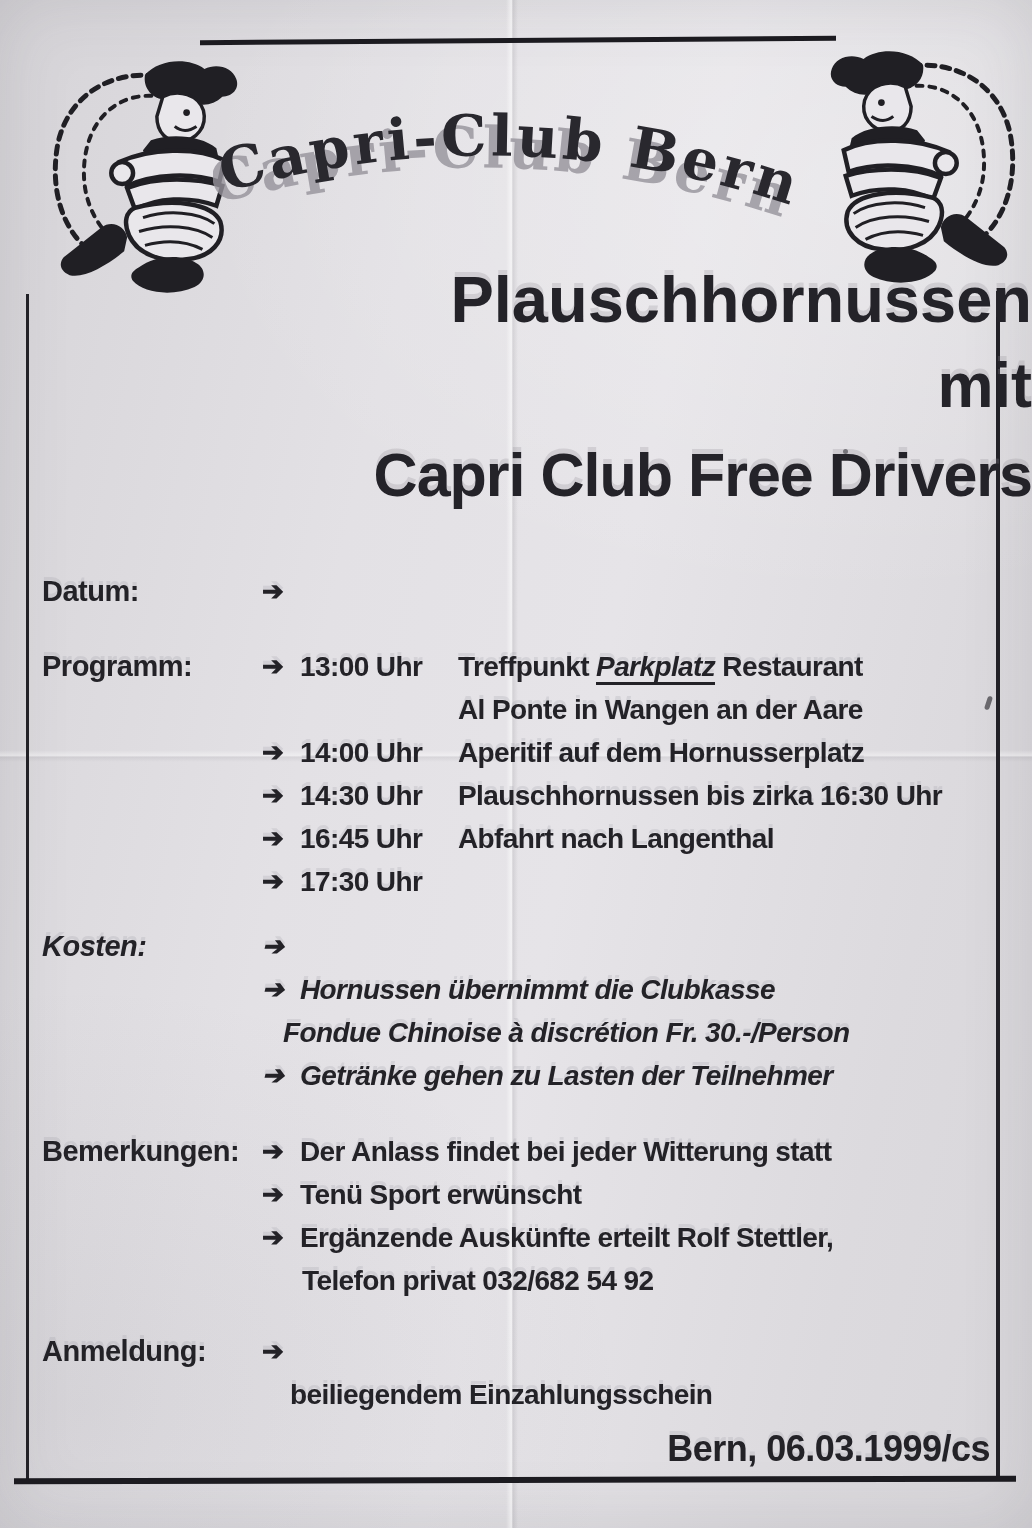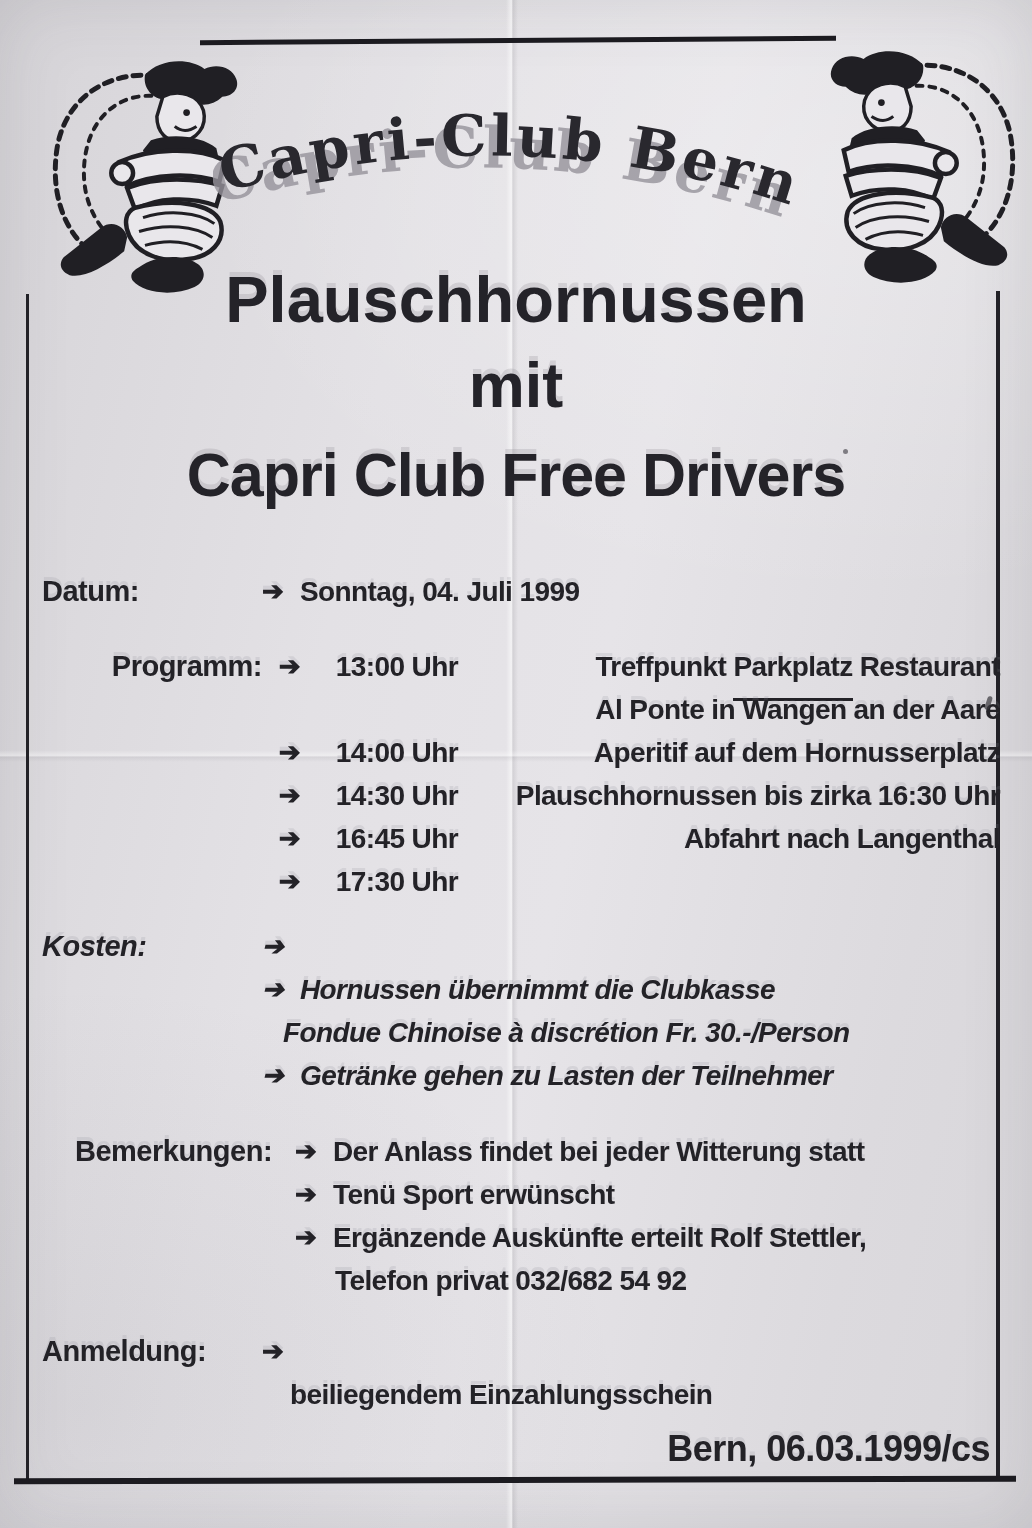--- a/index.html
+++ b/index.html
@@ -22,36 +22,36 @@
   .border-left{position:absolute;left:26px;top:294px;width:3px;height:1188px;background:#222127;}
   .border-right{position:absolute;left:996px;top:291px;width:4px;height:1190px;background:#222127;}
   .rule-bottom{position:absolute;left:14px;top:1477px;width:1002px;height:6px;background:#1c1b20;transform:rotate(-0.15deg);}
   
   .arc-title{position:absolute;left:213px;top:84px;width:612px;height:172px;}
   
   .mascot{position:absolute;width:228px;height:250px;}
   .mascot.left{left:28px;top:52px;}
   .mascot.right{left:812px;top:42px;transform:scaleX(-1);}
   
-  .big-title{position:absolute;left:0;width:100%;text-align:center;font-weight:bold;color:#242329;
+  .big-title{position:absolute;left:0;width:100%;text-align:right;font-weight:bold;color:#242329;
     text-shadow:0 -5px 0 rgba(142,140,148,.25);}
   .t1{top:262px;font-size:65px;}
   .t2{top:349px;font-size:63px;}
   .t3{top:440px;font-size:61px;letter-spacing:-1px;}
   
   .sec{position:absolute;left:42px;right:32px;}
-  .sec-datum{top:570px;} .sec-programm{top:645px;text-align:right;} .sec-kosten{top:925px;font-style:italic;}
-  .sec-bemerkungen{top:1130px;margin-left:33px;} .sec-anmeldung{top:1330px;}
+  .sec-datum{top:570px;} .sec-programm{top:645px;} .sec-kosten{top:925px;font-style:italic;}
+  .sec-bemerkungen{top:1130px;} .sec-anmeldung{top:1330px;}
   .row{display:flex;align-items:center;height:43px;font-size:28px;font-weight:bold;letter-spacing:-0.6px;
     text-shadow:0 -4px 0 rgba(141,139,147,.18);white-space:pre;}
   .lab{width:220px;font-size:29px;letter-spacing:-0.5px;}
   .arr{width:38px;font-size:26px;}
   .time{width:158px;}
   .txt{flex:1;overflow:visible;}
-  .em{border-bottom:3px solid #232227;padding-bottom:16px;}
+  .em{font-style:italic;border-bottom:3px solid #232227;padding-bottom:0px;}
   .sp-l{width:220px;} .sp-a{width:38px;} .sp-t{width:158px;}
   .sp-fondue{width:241px;} .sp-tel{width:260px;} .sp-anm{width:248px;}
   .footer{position:absolute;right:42px;top:1428px;font-size:36px;font-weight:bold;letter-spacing:-0.5px;
     text-shadow:0 -4px 0 rgba(141,139,147,.18);}
   
   .speck{position:absolute;background:#3a393f;}
   .speck-apostrophe{left:986px;top:696px;width:5px;height:14px;border-radius:3px;transform:rotate(18deg);opacity:.7;}
   .speck-dot{left:843px;top:449px;width:5px;height:5px;border-radius:50%;opacity:.6;}
 </style>
 </head>
@@ -124,21 +124,20 @@
   </div>
 
   <div class="big-title t1">Plauschhornussen</div>
   <div class="big-title t2">mit</div>
   <div class="big-title t3">Capri Club Free Drivers</div>
 
   <div class="sec sec-datum">
     <div class="row">
       <span class="lab">Datum:</span>
       <span class="arr">➔</span>
-      <span class="txt">Sonntag, 04. Juli 1999</span>
     </div>
   </div>
 
   <div class="sec sec-programm">
     <div class="row">
       <span class="lab">Programm:</span>
       <span class="arr">➔</span>
       <span class="time">13:00 Uhr</span>
       <span class="txt"><span>Treffpunkt </span><span class="em">Parkplatz</span><span> Restaurant</span></span>
     </div>

